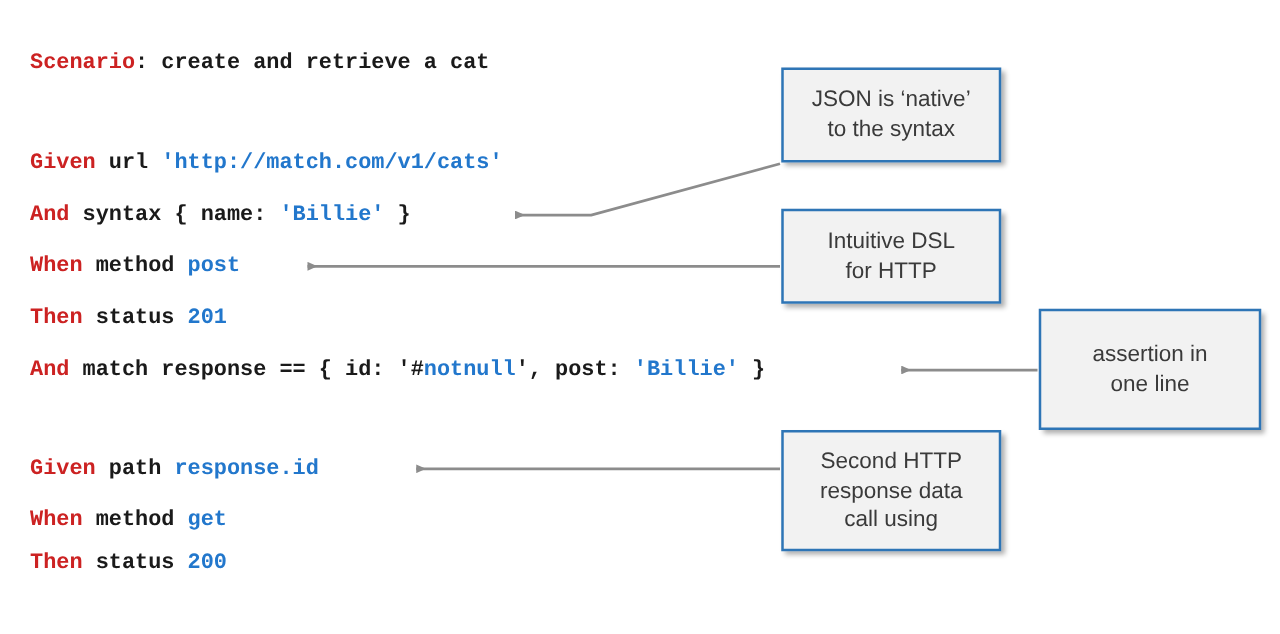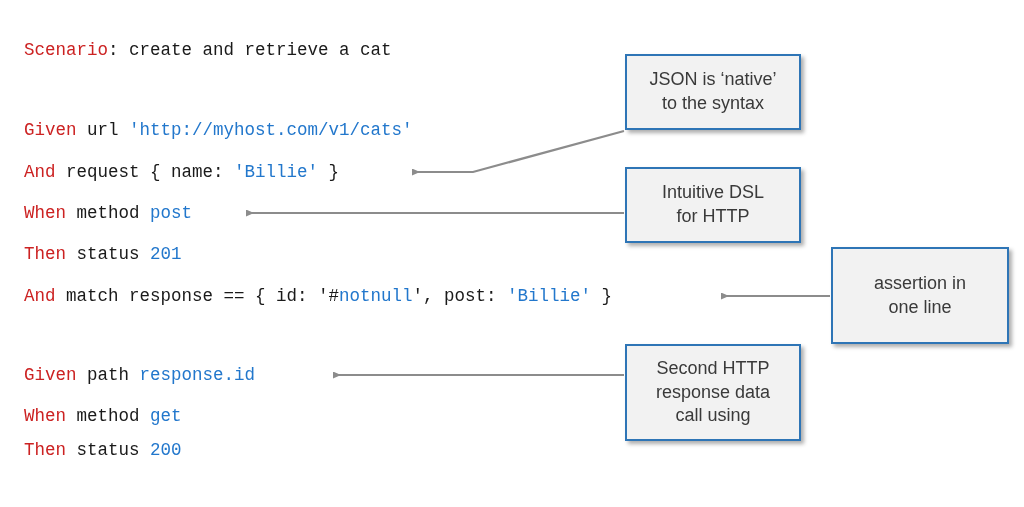--- a/index.html
+++ b/index.html
@@ -17,21 +17,21 @@
     background: #ffffff;
     overflow: hidden;
   }
 
   
   .code-line {
     position: absolute;
     left: 24px;
     font-family: "Liberation Mono", "DejaVu Sans Mono", monospace;
     font-size: 17.5px;
-    font-weight: normal;
+    font-weight: bold;
     letter-spacing: 0px;
     white-space: pre;
     color: #1a1a1a;
     line-height: 1;
   }
   .kw   { color: #cc2222; }
   .val  { color: #2277cc; }
   .plain{ color: #1a1a1a; }
 
   
@@ -61,22 +61,22 @@
     height: 507px;
     pointer-events: none;
   }
 </style>
 </head>
 <body>
 
 <div id="canvas">
 
   <div class="code-line" style="top:42px"><span class="kw">Scenario</span><span class="plain">: create and retrieve a cat</span></div>
-  <div class="code-line" style="top:122px"><span class="kw">Given</span><span class="plain"> url </span><span class="val">'http://myhost.com/v1/cats'</span></div>
-  <div class="code-line" style="top:164px"><span class="kw">And</span><span class="plain"> request { name: </span><span class="val">'Billie'</span><span class="plain"> }</span></div>
+  <div class="code-line" style="top:122px"><span class="kw">Given</span><span class="plain"> url </span><span class="val">'http://match.com/v1/cats'</span></div>
+  <div class="code-line" style="top:164px"><span class="kw">And</span><span class="plain"> syntax { name: </span><span class="val">'Billie'</span><span class="plain"> }</span></div>
   <div class="code-line" style="top:205px"><span class="kw">When</span><span class="plain"> method </span><span class="val">post</span></div>
   <div class="code-line" style="top:246px"><span class="kw">Then</span><span class="plain"> status </span><span class="val">201</span></div>
   <div class="code-line" style="top:288px"><span class="kw">And</span><span class="plain"> match response == { id: '#</span><span class="val">notnull</span><span class="plain">', post: </span><span class="val">'Billie'</span><span class="plain"> }</span></div>
   <div class="code-line" style="top:367px"><span class="kw">Given</span><span class="plain"> path </span><span class="val">response.id</span></div>
   <div class="code-line" style="top:408px"><span class="kw">When</span><span class="plain"> method </span><span class="val">get</span></div>
   <div class="code-line" style="top:442px"><span class="kw">Then</span><span class="plain"> status </span><span class="val">200</span></div>
 
   <svg id="connectors" viewBox="0 0 1024 507" xmlns="http://www.w3.org/2000/svg">
     <defs>
       <marker id="arrowhead" markerWidth="9" markerHeight="7" refX="8" refY="3.5" orient="auto" markerUnits="userSpaceOnUse">

